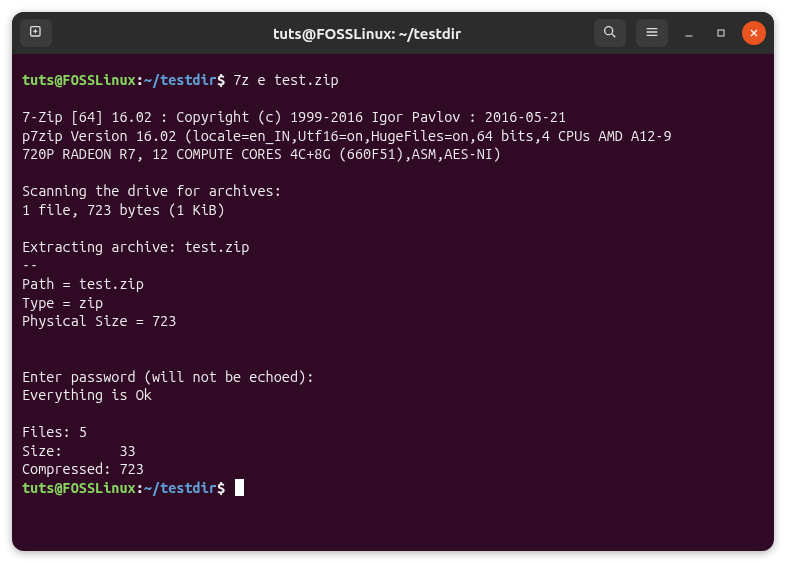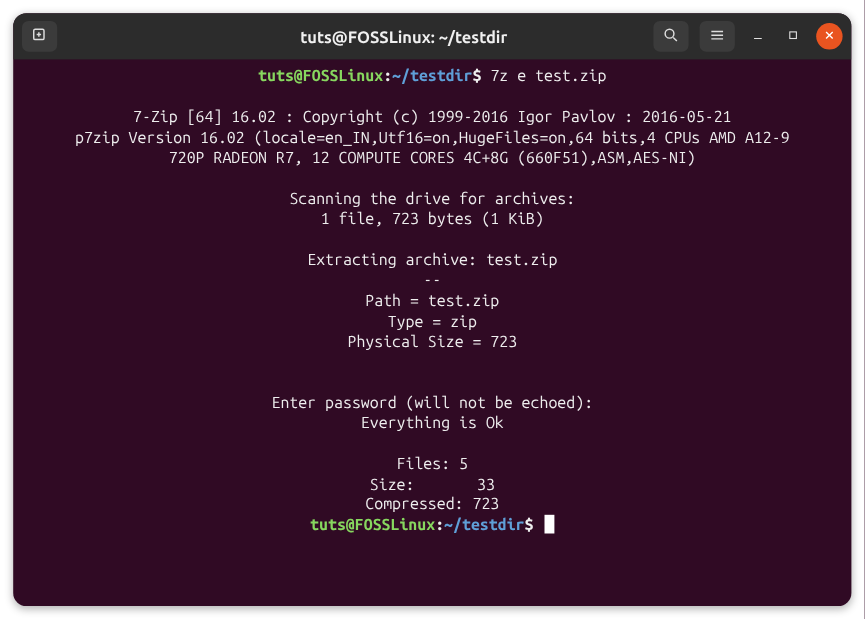--- a/index.html
+++ b/index.html
@@ -71,27 +71,26 @@
       border-radius: 50%;
       background: #e95420;
       display: flex;
       align-items: center;
       justify-content: center;
       color: #fff;
     }
     .win-close svg, .win-ctrl svg { width: 12px; height: 12px; }
     .terminal-body {
       flex: 1;
-      padding: 6px 10px;
+      padding: 17px 10px;
       color: #eee;
       font-size: 14.5px;
       line-height: 1.28;
       white-space: pre;
       overflow: hidden;
-      text-align: center;
     }
     .prompt-user { color: #87d75f; font-weight: bold; }
     .prompt-colon { color: #eee; font-weight: bold; }
     .prompt-path { color: #5f9fd7; font-weight: bold; }
     .prompt-dollar { color: #eee; font-weight: bold; }
     .cmd { color: #eee; }
     .out { color: #eee; }
     .cursor {
       display: inline-block;
       width: 9px;

